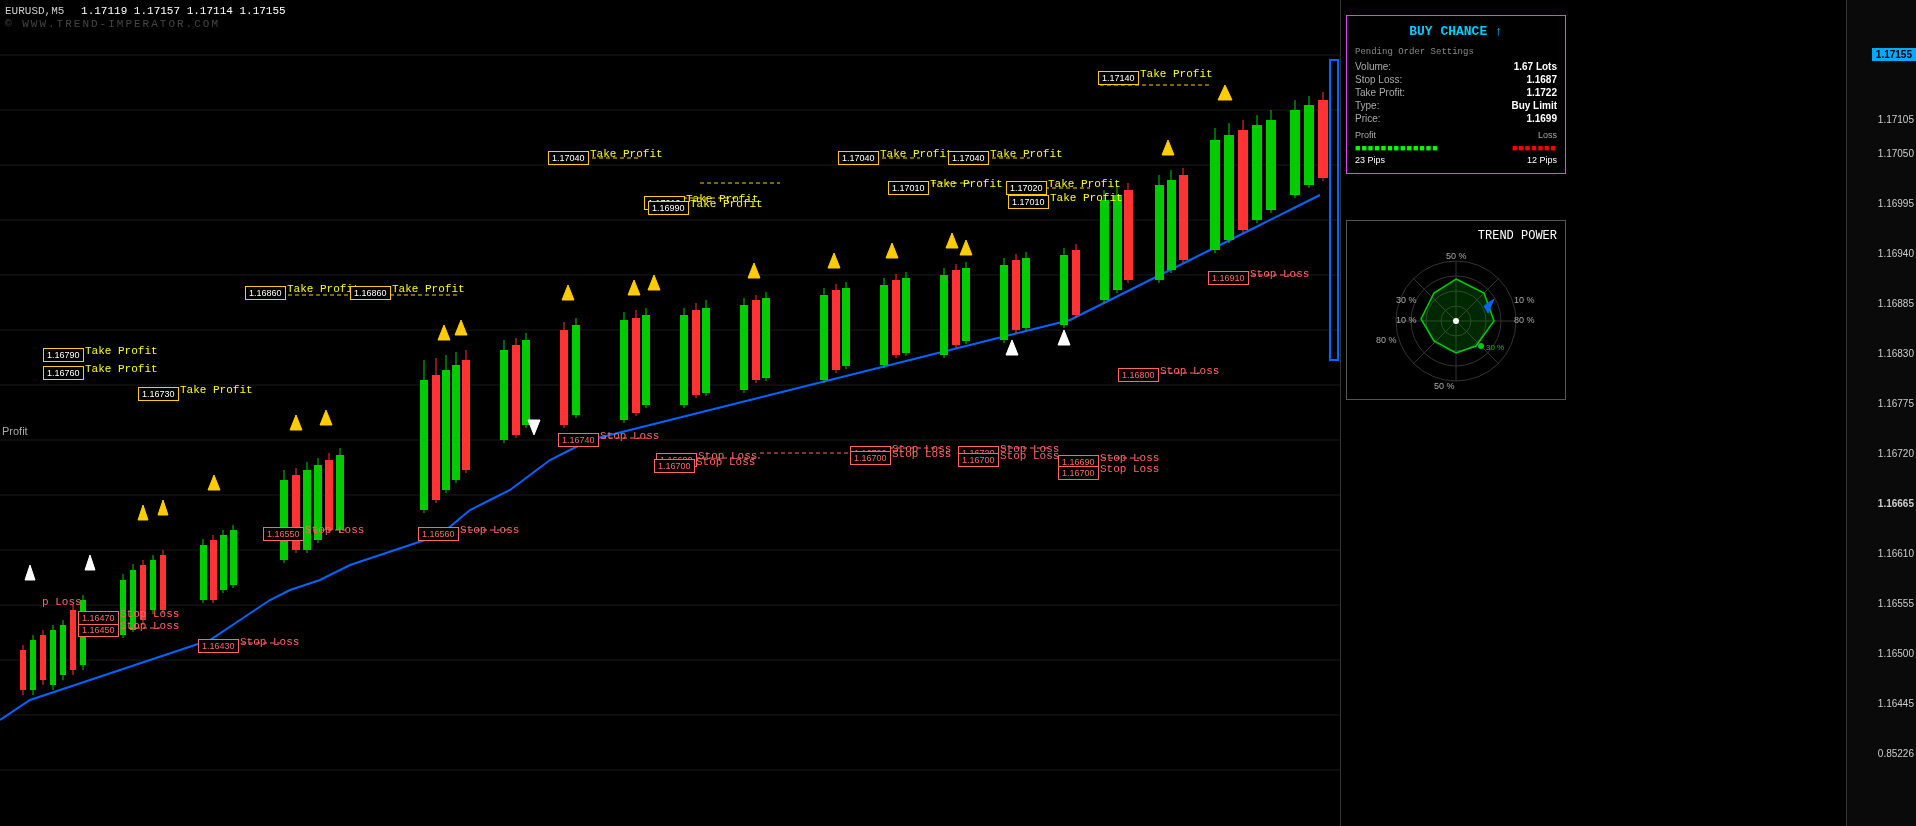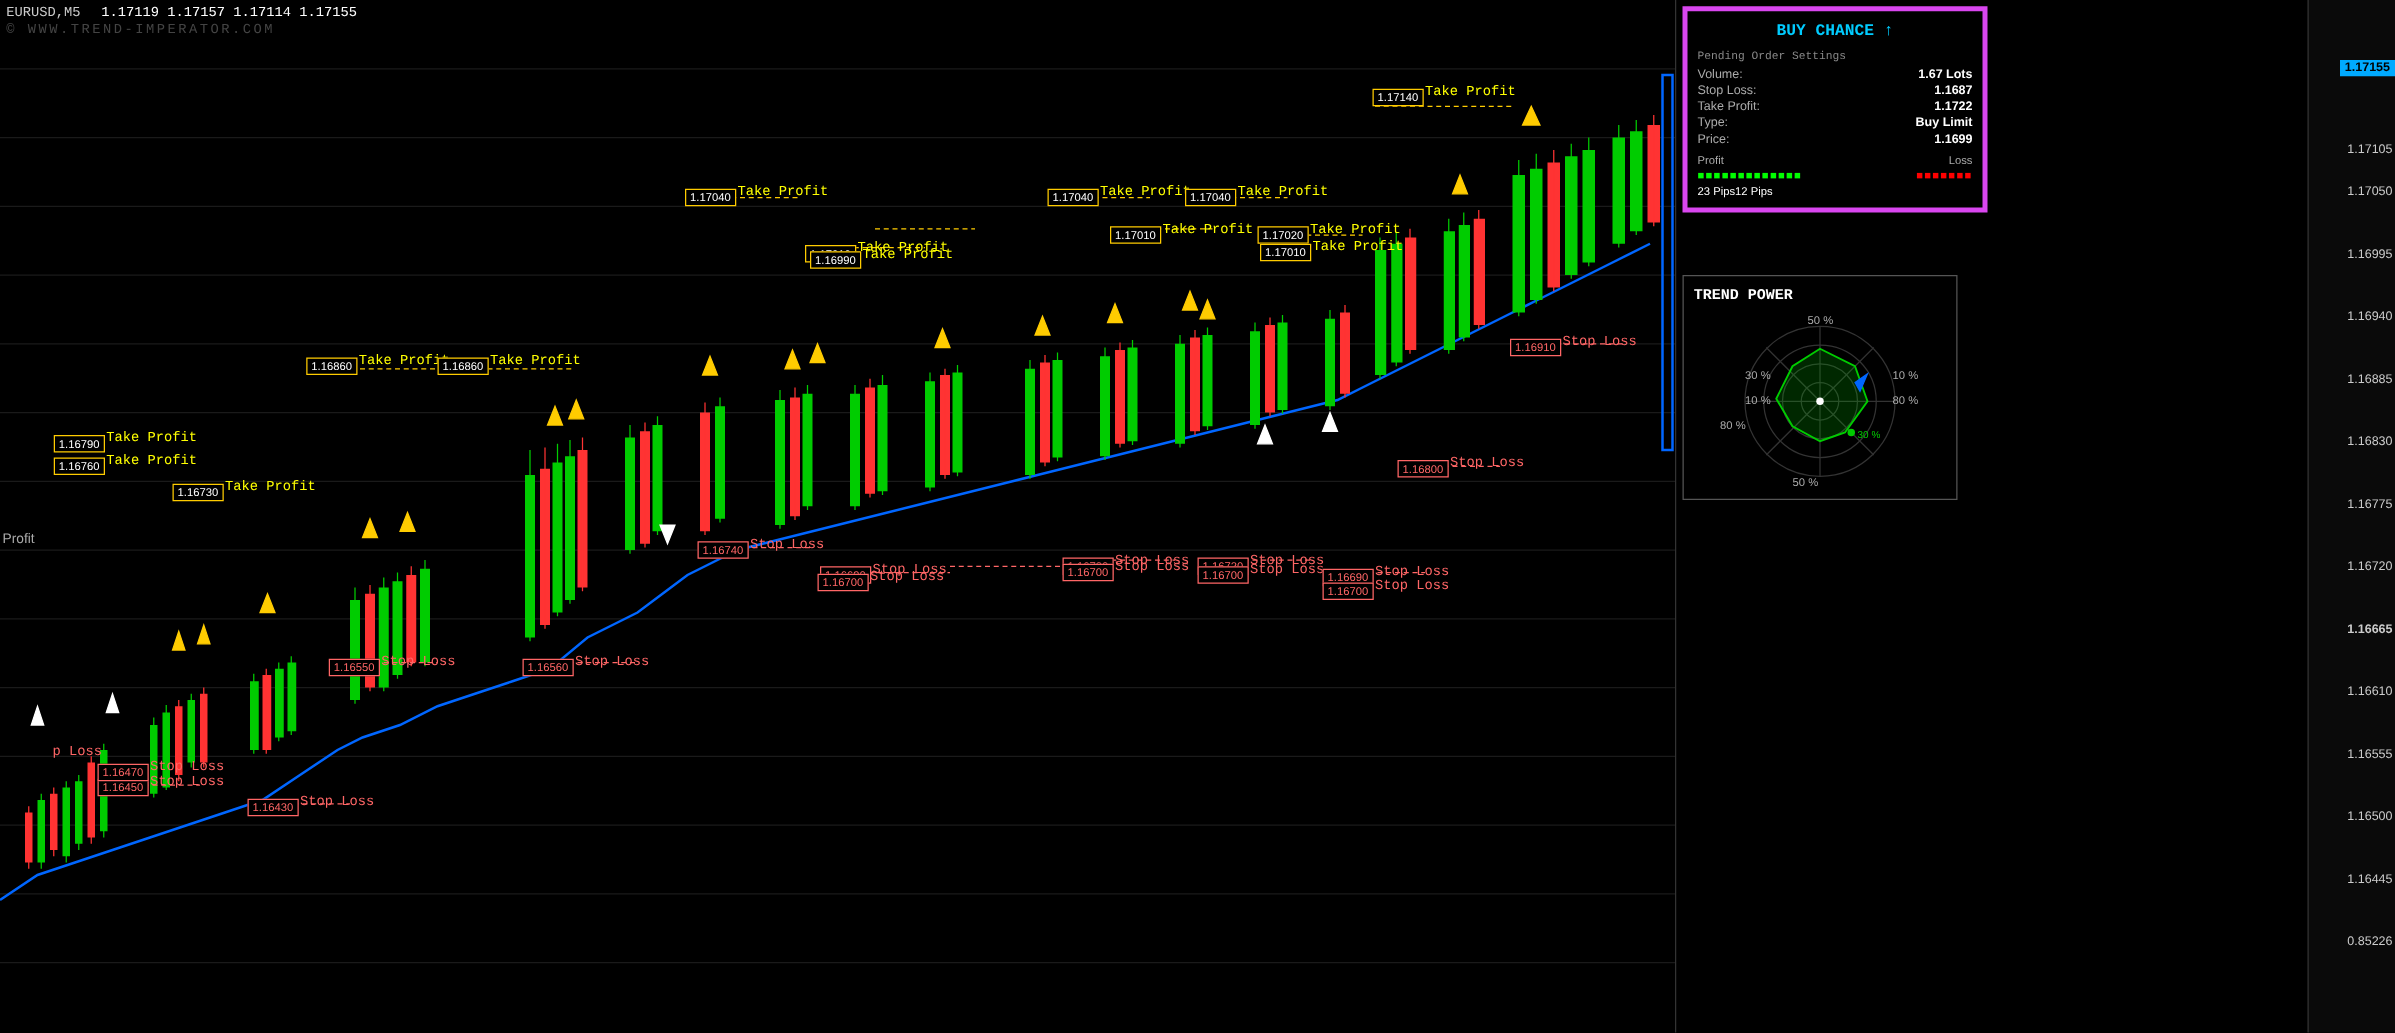--- a/index.html
+++ b/index.html
@@ -103,24 +103,24 @@
       padding: 1px 3px;
       font-size: 9px;
       color: #ff6666;
       background: #000;
       font-family: Arial, sans-serif;
     }
 
     
     #buy-chance-box {
       position: absolute;
-      top: 5px; left: 5px;
-      width: 244px;
+      top: 15px; left: 5px;
+      width: 220px;
       background: #000;
-      border: 4px solid #d946ef;
+      border: 1px solid #d946ef;
       padding: 8px;
     }
 
     #buy-chance-title {
       color: #00ccff;
       font-size: 13px;
       font-weight: bold;
       text-align: center;
       margin-bottom: 8px;
     }
@@ -166,22 +166,22 @@
       top: 220px; left: 5px;
       width: 220px;
       background: #000;
       border: 1px solid #555;
       padding: 8px;
     }
 
     #trend-power-title {
       color: #fff;
       font-size: 12px;
-      font-weight: bold;
-      text-align: left;
+      font-weight: normal;
+      text-align: right;
       margin-bottom: 8px;
     }
 
     #trend-radar {
       position: relative;
       width: 180px;
       height: 140px;
       margin: 0 auto;
     }
 
@@ -654,21 +654,21 @@
 
       <div style="display:flex; justify-content:space-between; align-items:center; margin-top:2px;">
         <div>
           <span class="green-dots">■■■■■■■■■■■■■</span>
         </div>
         <div>
           <span class="red-dots">■■■■■■■</span>
         </div>
       </div>
 
-      <div style="display:flex; justify-content:flex-start; margin-top:2px;">
+      <div style="display:flex; justify-content:space-between; margin-top:2px;">
         <span class="pips-val">23 Pips</span>
         <span class="pips-val">12 Pips</span>
       </div>
     </div>
   </div>
 
   <div id="trend-power-box">
     <div id="trend-power-title">TREND POWER</div>
 
     <div id="trend-radar">

